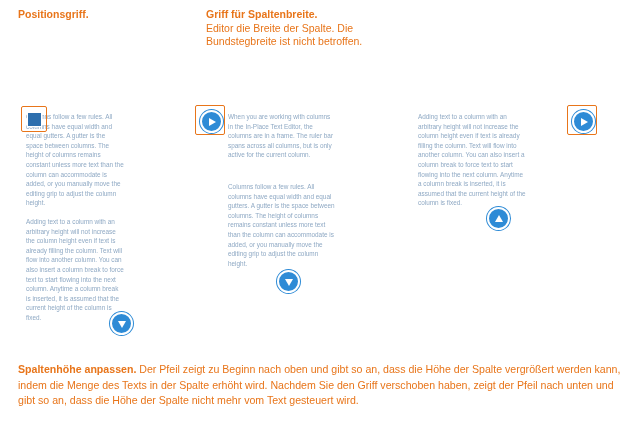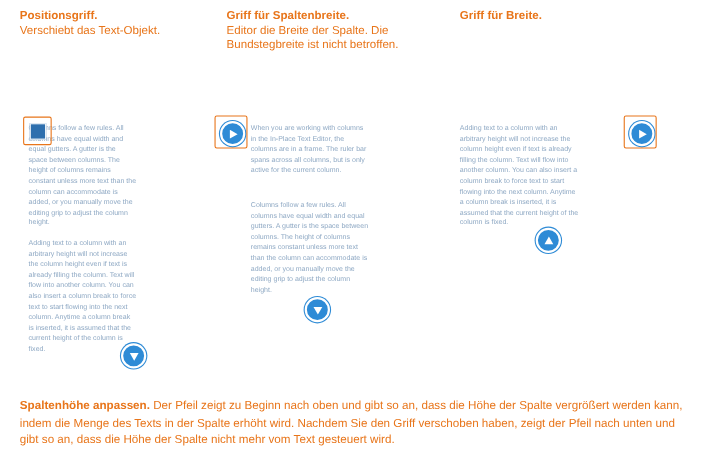--- a/index.html
+++ b/index.html
@@ -110,30 +110,28 @@
   }
   #bottom-note .ttl { font-weight: bold; }
 </style>
 </head>
 <body>
 
 <div class="stage">
 
   <div class="callout" id="callout-1">
     <span class="ttl">Positionsgriff.</span>
-    <span class="body">Verschiebt das Text-Objekt.</span>
   </div>
 
   <div class="callout" id="callout-2">
     <span class="ttl">Griff für Spaltenbreite.</span>
     <span class="body">Editor die Breite der Spalte. Die Bundstegbreite ist nicht betroffen.</span>
   </div>
 
   <div class="callout" id="callout-3">
-    <span class="ttl">Griff für Breite.</span>
   </div>
 
   <div class="textcol" id="col-1">
     <p>Columns follow a few rules. All columns have equal width and equal gutters. A gutter is the space between columns. The height of columns remains constant unless more text than the column can accommodate is added, or you manually move the editing grip to adjust the column height.</p>
     <p>Adding text to a column with an arbitrary height will not increase the column height even if text is already filling the column. Text will flow into another column. You can also insert a column break to force text to start flowing into the next column. Anytime a column break is inserted, it is assumed that the current height of the column is fixed.</p>
   </div>
 
   <div class="textcol" id="col-2">
     <p>When you are working with columns in the In-Place Text Editor, the columns are in a frame. The ruler bar spans across all columns, but is only active for the current column.</p>
   </div>

